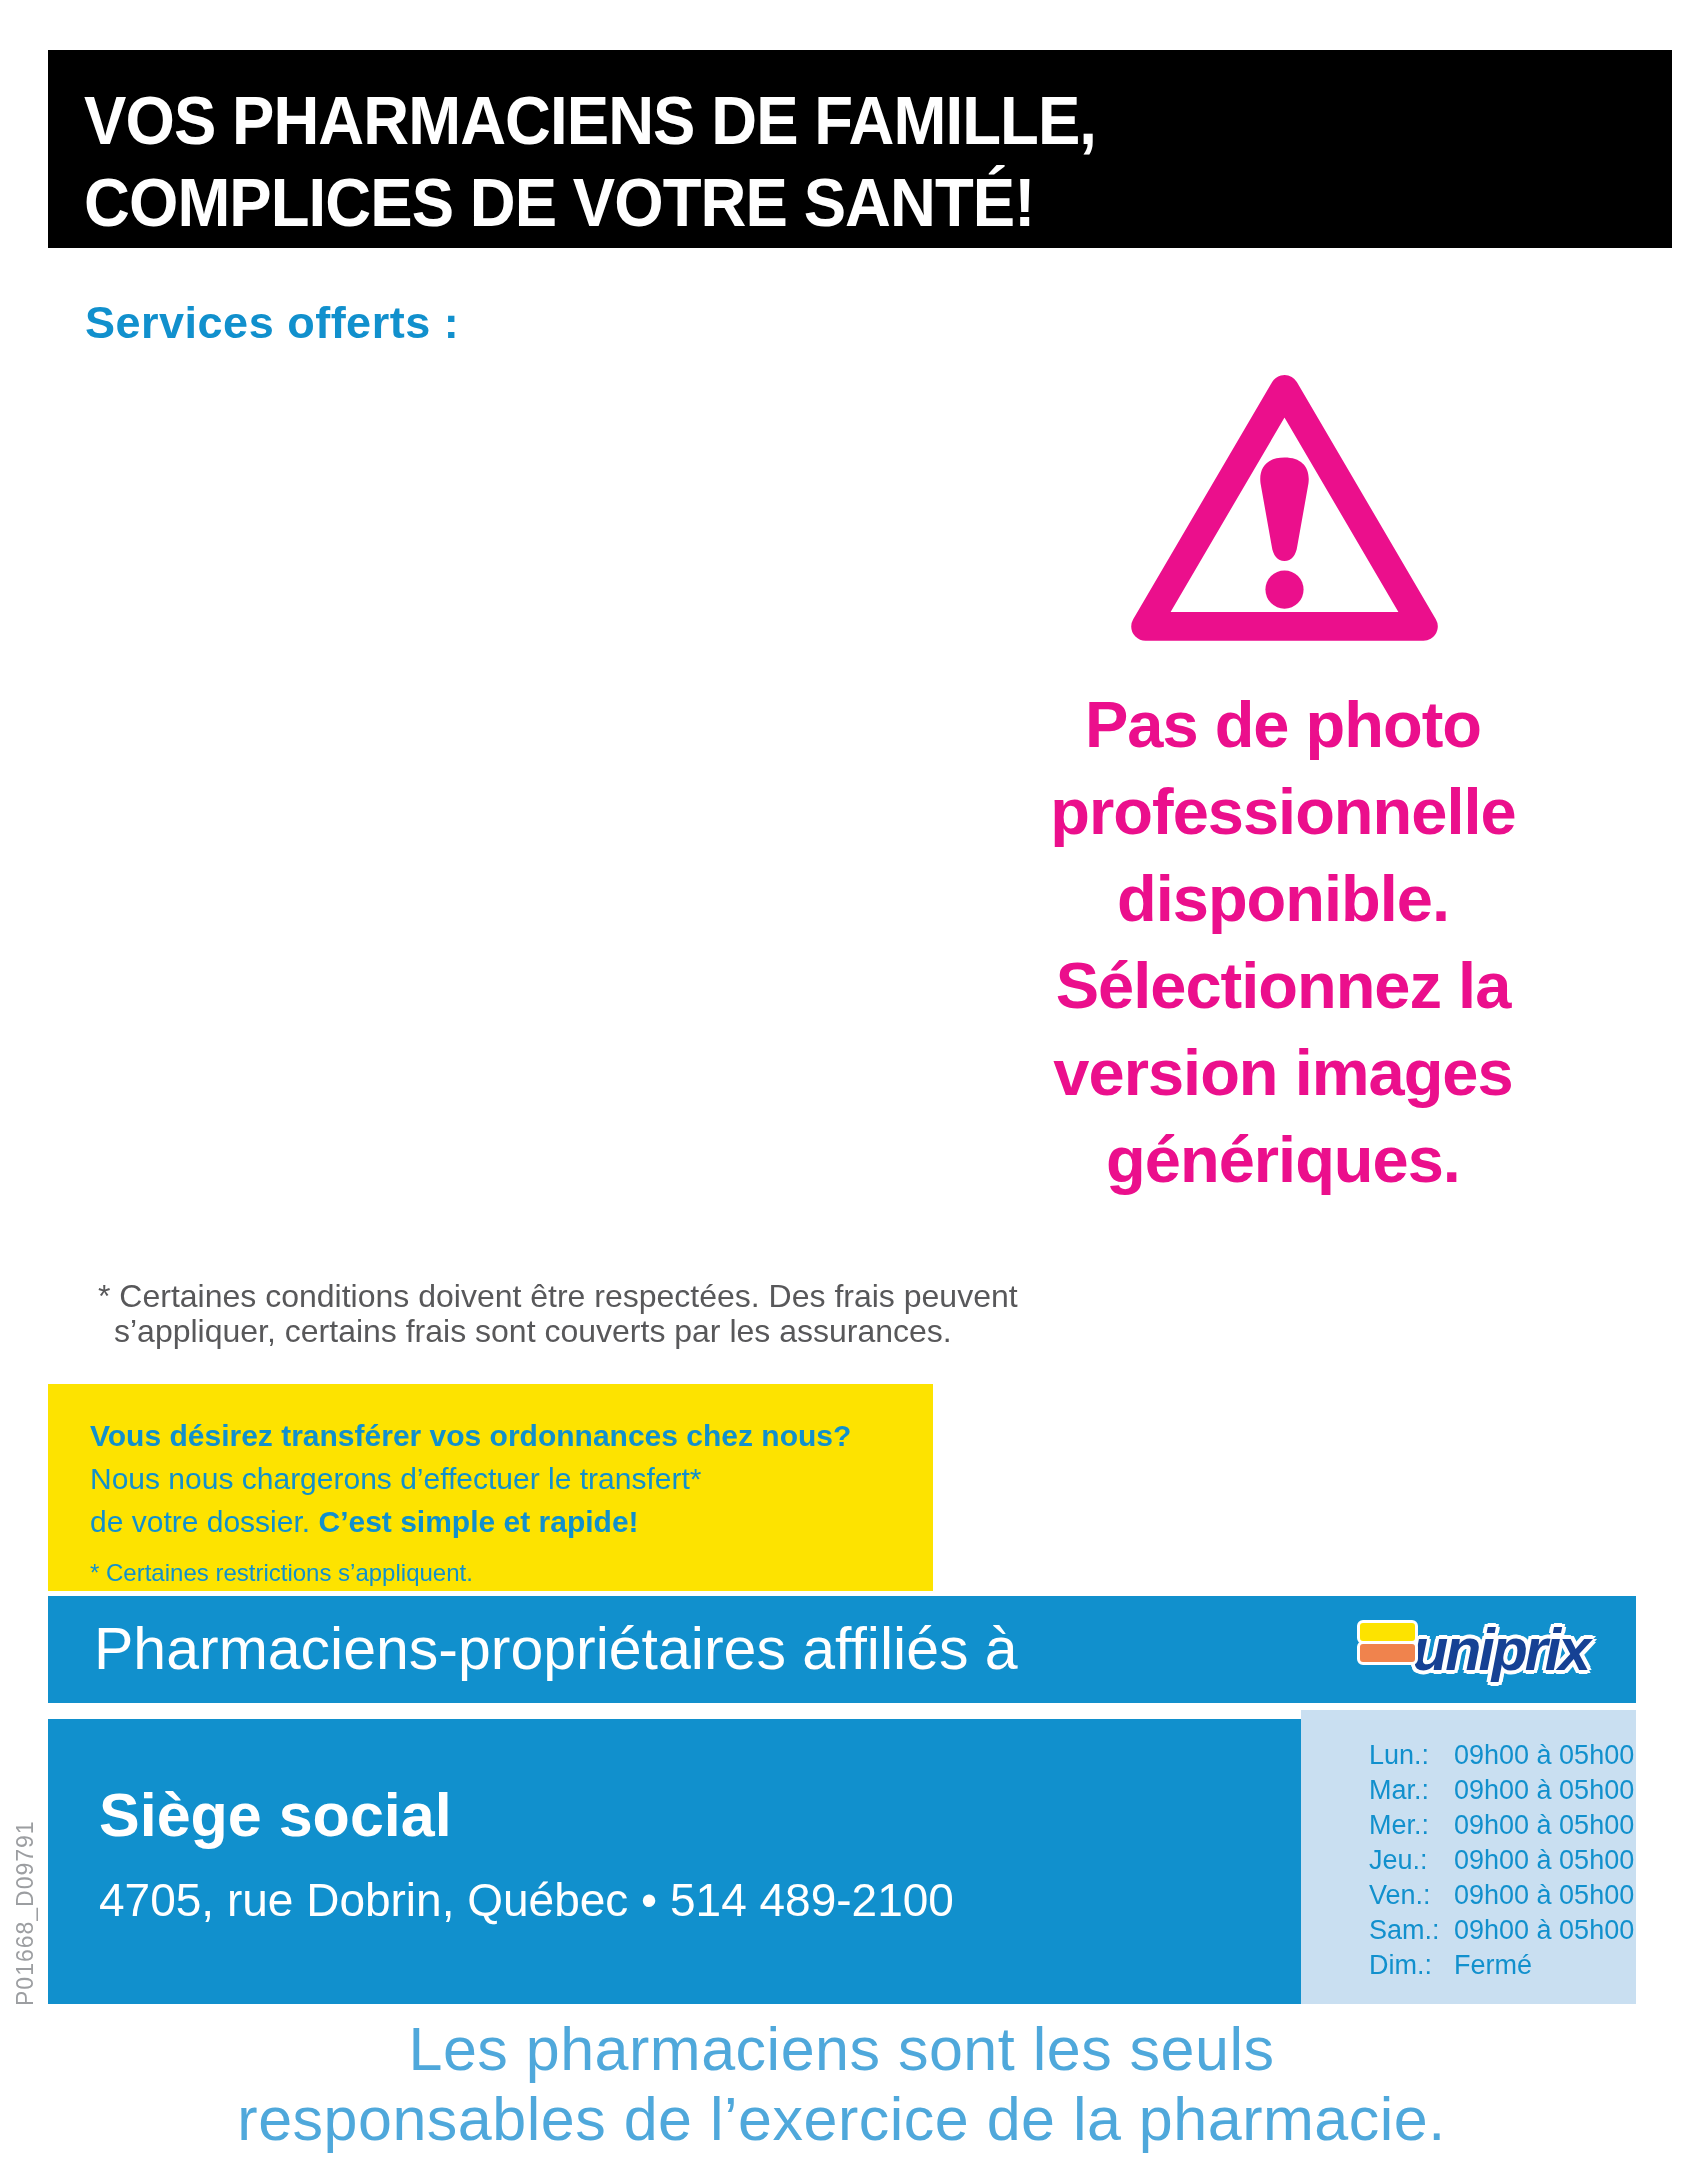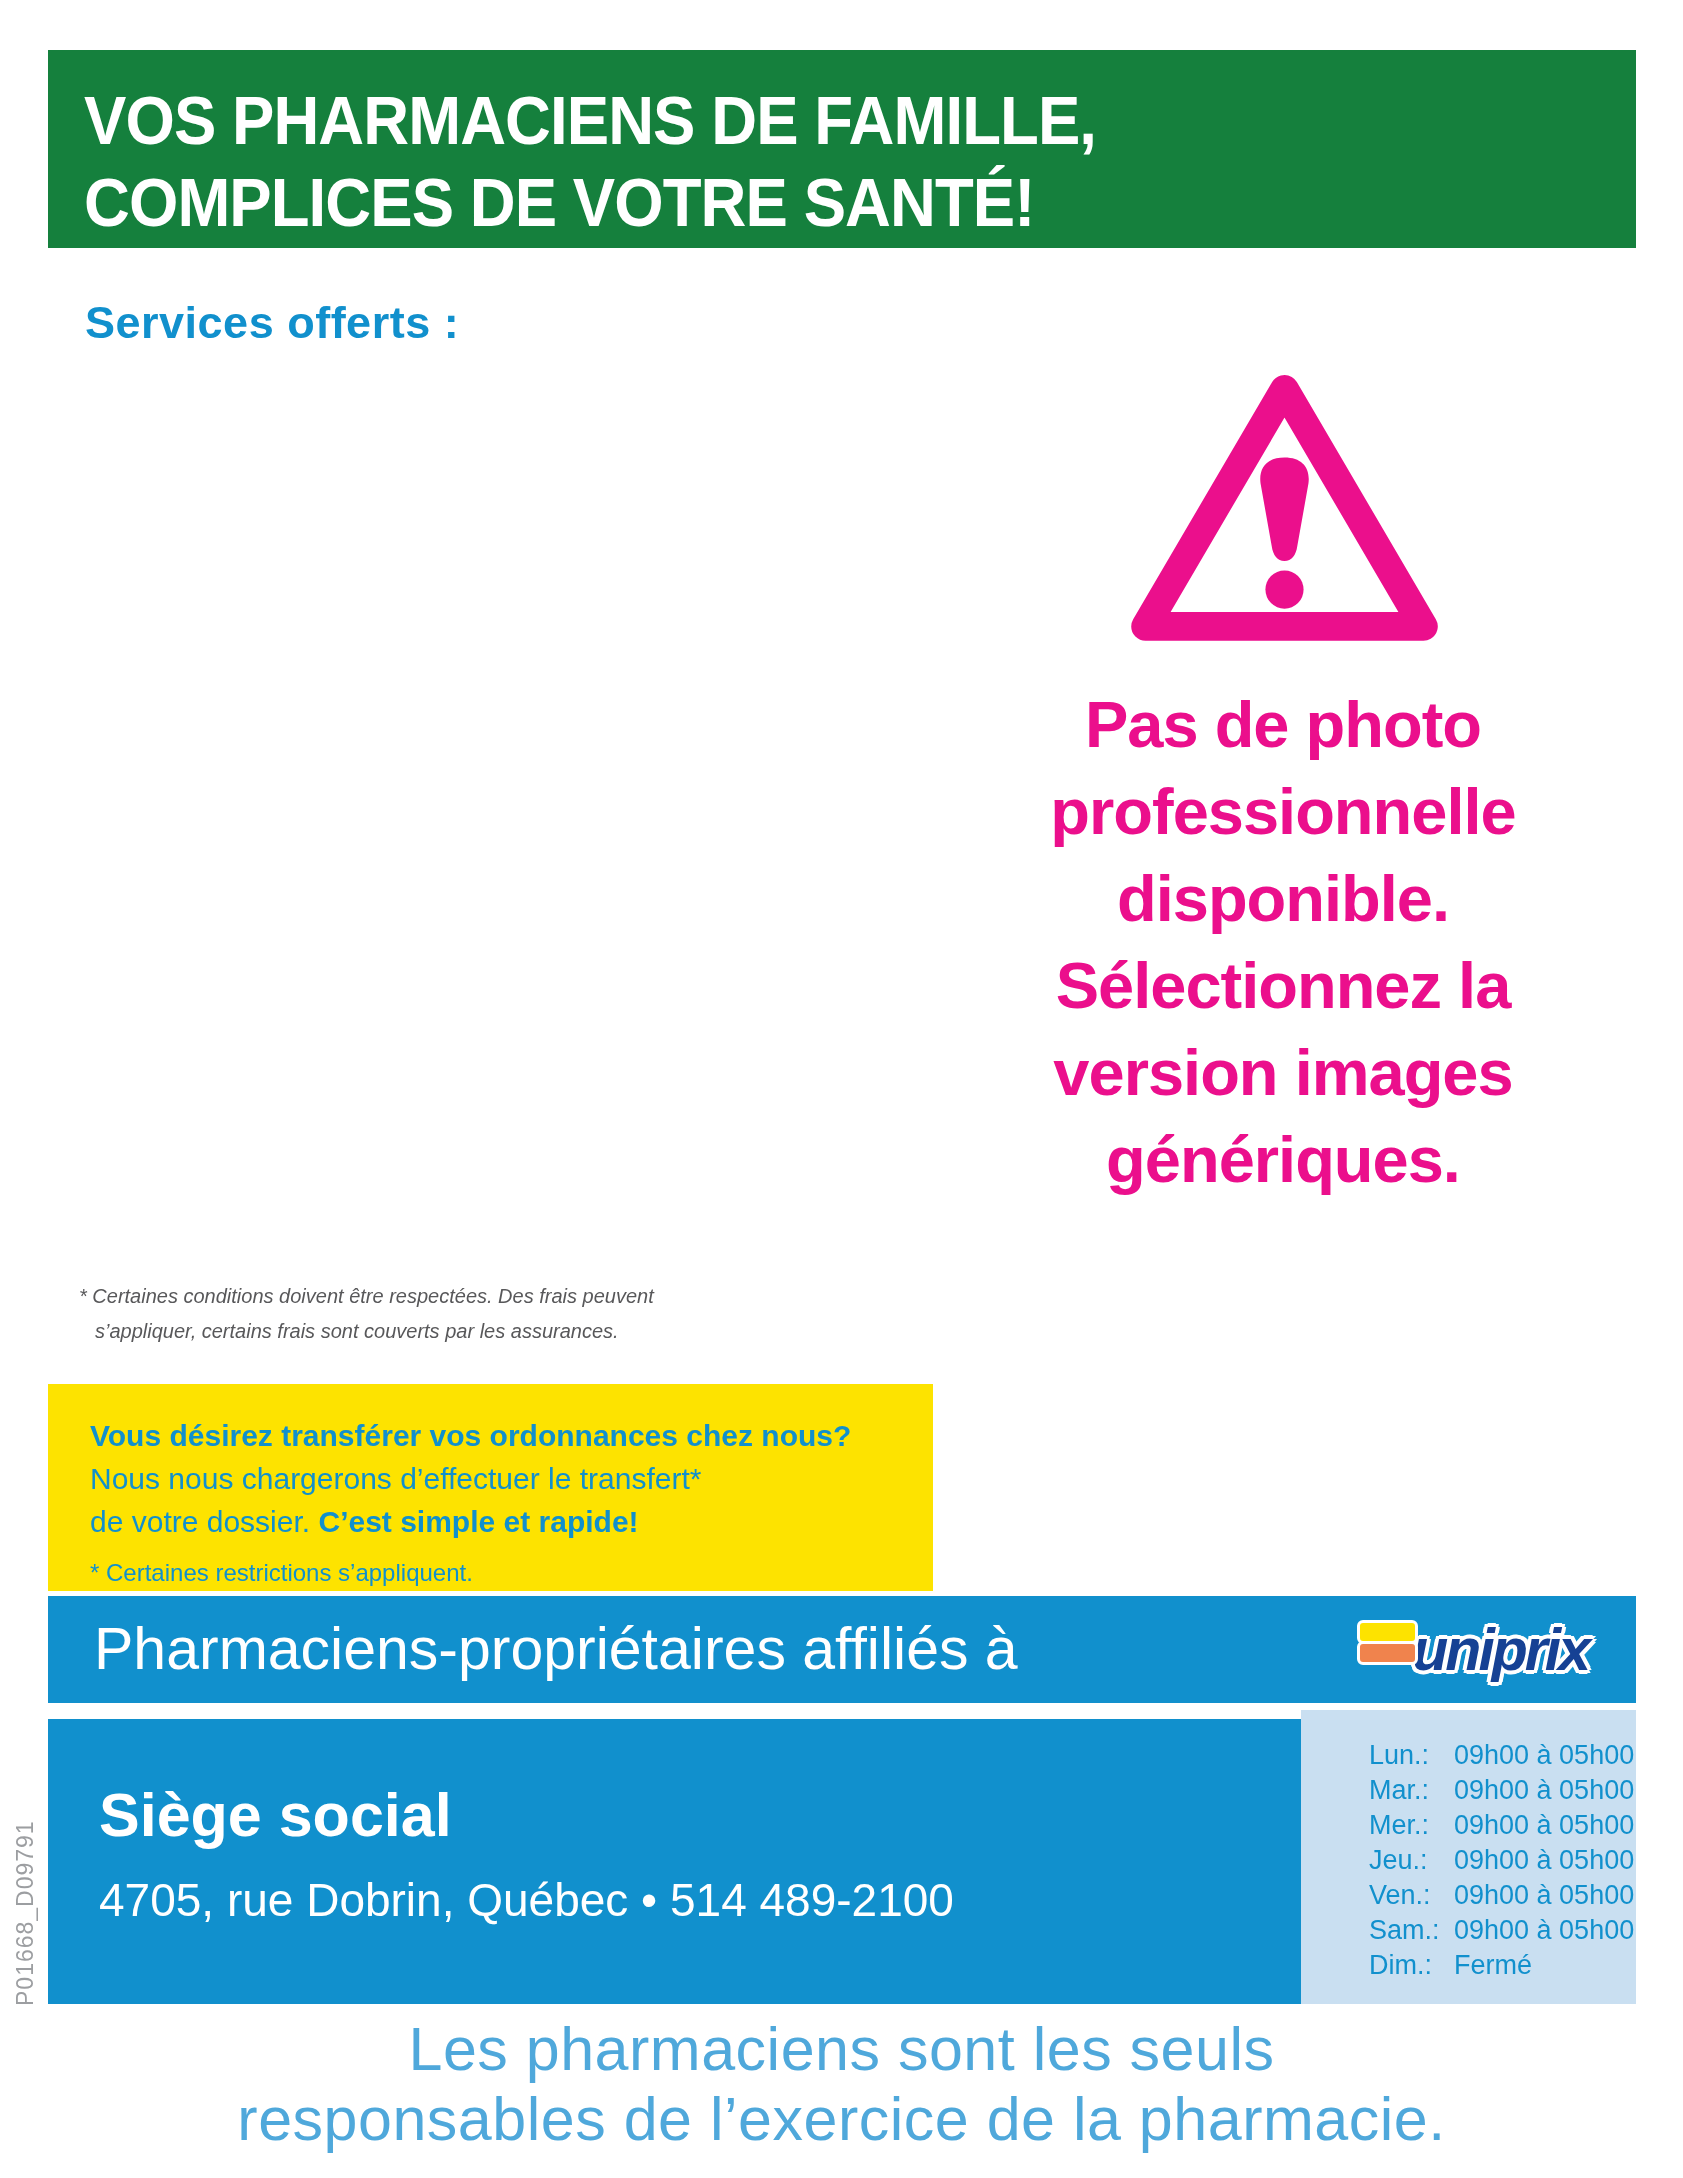--- a/index.html
+++ b/index.html
@@ -1,35 +1,35 @@
 <!DOCTYPE html>
 <html><head>
 <meta charset="utf-8">
 <style>
   html,body{margin:0;padding:0;background:#ffffff;}
   .page{position:relative;width:1683px;height:2178px;background:#ffffff;overflow:hidden;
         font-family:"Liberation Sans","DejaVu Sans",sans-serif;}
 
   
-  .header{position:absolute;left:48px;top:50px;width:1588px;height:198px;background:#15803d;}
+  .header{position:absolute;left:48px;top:50px;width:1588px;height:198px;background:#000000;padding-left:36px;}
   .header-title{position:absolute;left:36px;top:30px;color:#ffffff;font-weight:bold;
         font-size:69px;line-height:82px;letter-spacing:-1px;
         transform:scaleX(.92);transform-origin:left top;white-space:nowrap;}
 
   
   .services-label{position:absolute;left:85px;top:297px;color:#1190CD;
         font-size:45px;font-weight:bold;letter-spacing:0.5px;}
 
   
   .warning-wrap{position:absolute;left:1121px;top:364px;width:327px;height:285px;}
   .notice-text{position:absolute;left:980px;top:681px;width:606px;text-align:center;
         color:#EB0F8C;font-weight:bold;font-size:65px;line-height:87px;letter-spacing:-1px;}
 
   
-  .conditions{position:absolute;left:79px;top:1279px;color:#58585A;font-size:20px;line-height:35px;font-style:italic;}
+  .conditions{position:absolute;left:98px;top:1279px;color:#58585A;font-size:32px;line-height:35px;}
   .conditions .ind{margin-left:16px;}
 
   
   .transfer{position:absolute;left:48px;top:1384px;width:885px;height:207px;background:#FDE300;
         color:#1190CD;}
   .transfer-inner{position:absolute;left:42px;top:30px;}
   .transfer .l{font-size:30px;line-height:43px;}
   .transfer .b{font-weight:bold;}
   .transfer .note{font-size:24px;margin-top:16px;}
 

